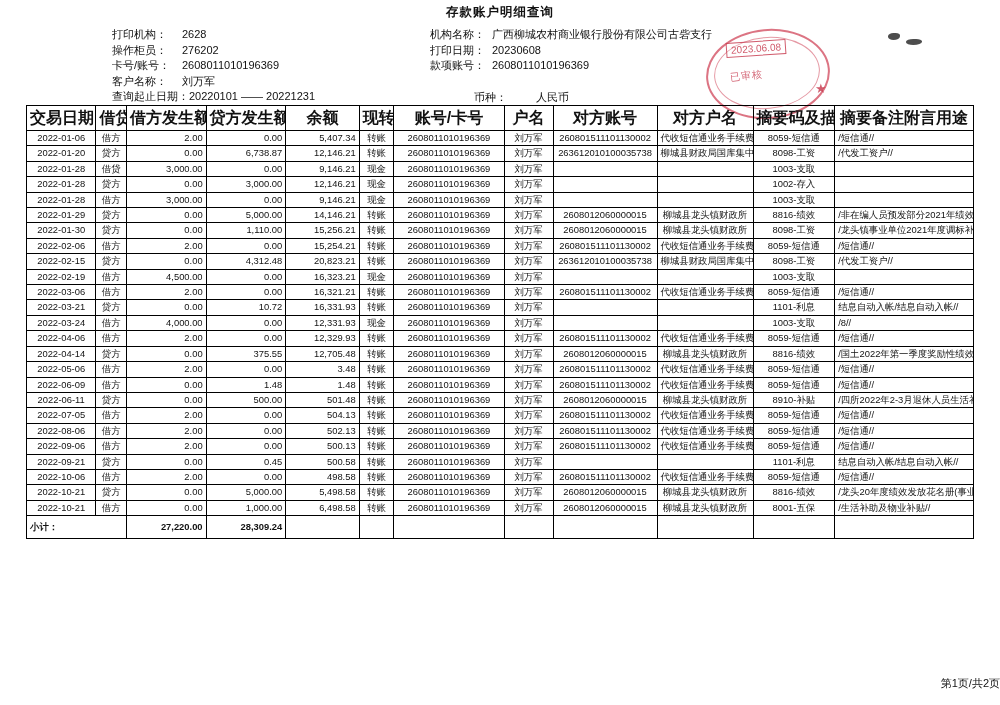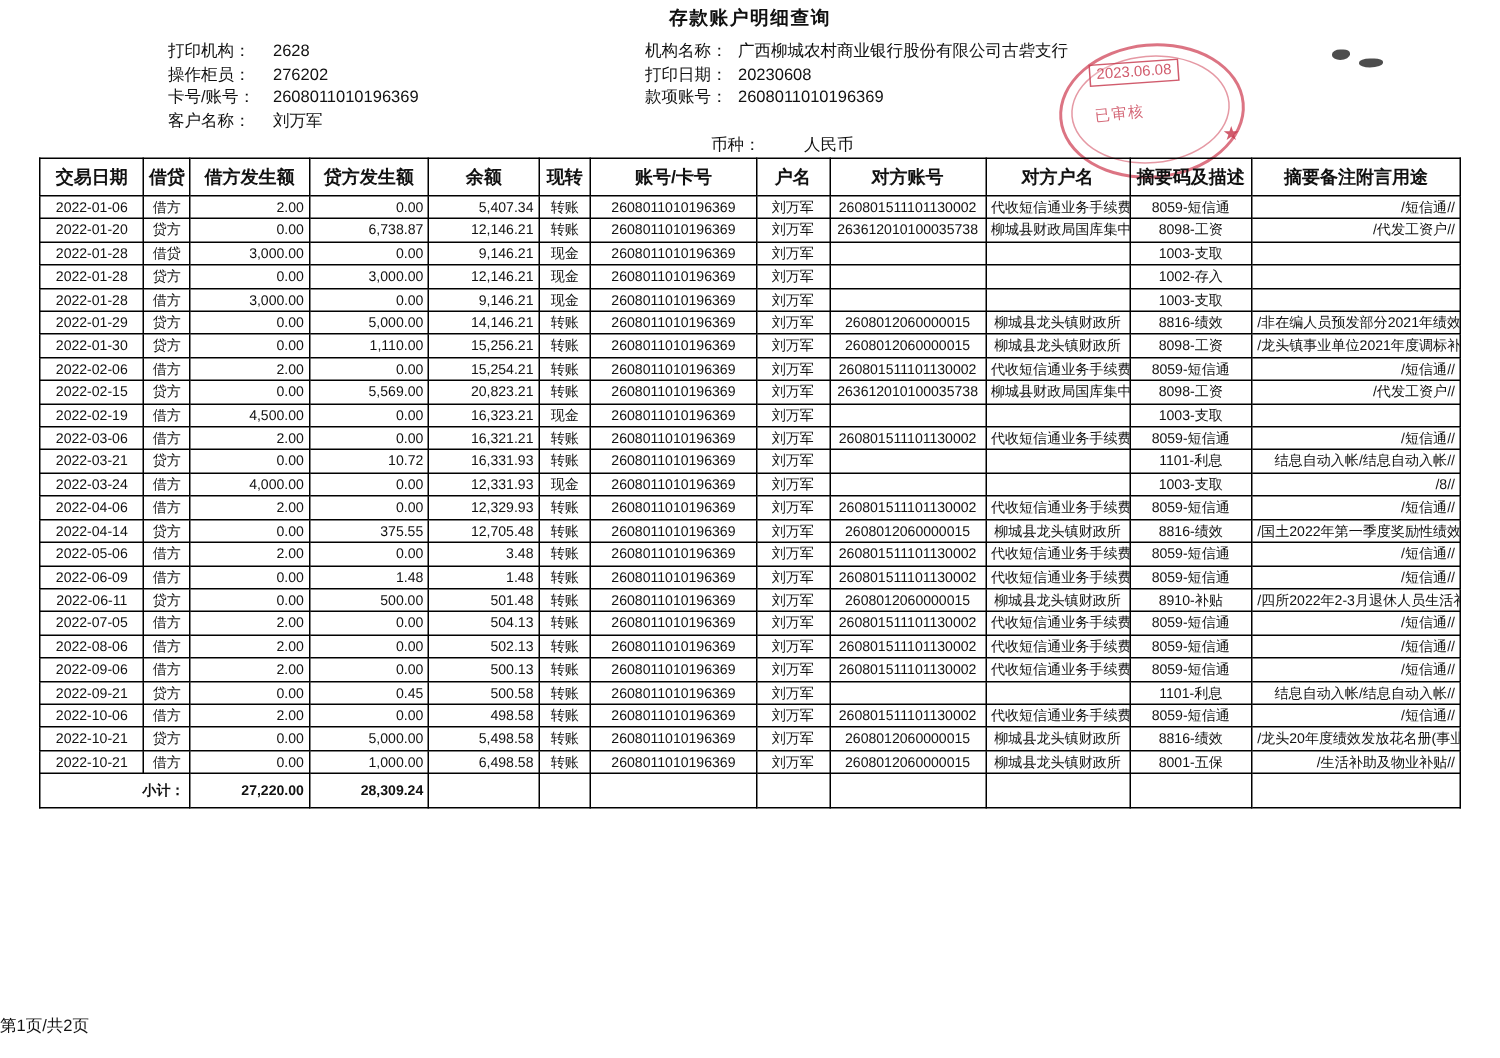--- a/index.html
+++ b/index.html
@@ -82,32 +82,32 @@
     padding:1px 3px;
     line-height:12.4px;
     vertical-align:middle;
     white-space:nowrap;
     overflow:hidden;
   }
   table.ledger thead th{
     height:22px;
     font-weight:bold;
     text-align:center;
-    font-size:12px;
+    font-size:16px;
     margin-top:12px;
   }
   td.c{text-align:center;}
   td.r{text-align:right;padding-right:5px;}
-  td.l{text-align:right;padding-left:4px;}
+  td.l{text-align:left;padding-left:4px;}
   td.two-line{line-height:11.5px;white-space:normal;}
   tr.grp-top td{border-top:1px solid #000;}
   tr.total td{font-weight:bold;height:20px;margin-top:28px;}
   .footer{
     position:absolute;bottom:14px;left:0;width:100%;
-    text-align:left;font-size:11px;
+    text-align:right;font-size:11px;
   }
   .wrap{position:relative;}
 </style>
 </head>
 <body>
 
 <div class="page">
 
   <div class="doc-title">存款账户明细查询</div>
 
@@ -117,20 +117,23 @@
         <span class="meta-label w2">打印机构：</span><span class="meta-val">2628</span>
       </div>
       <div class="meta-row">
         <span class="meta-label w2">操作柜员：</span><span class="meta-val">276202</span>
       </div>
       <div class="meta-row">
         <span class="meta-label w2">卡号/账号：</span><span class="meta-val">2608011010196369</span>
       </div>
       <div class="meta-row">
         <span class="meta-label w2">客户名称：</span><span class="meta-val">刘万军</span>
+      </div>
+      <div class="meta-row">
+        <span class="meta-label w2">查询起止日期：</span><span class="meta-val">20220101 —— 20221231</span>
       </div>
     </div>
 
     <div class="meta-col meta-right">
       <div class="meta-row">
         <span class="meta-label">机构名称：</span><span class="meta-val">广西柳城农村商业银行股份有限公司古砦支行</span>
       </div>
       <div class="meta-row">
         <span class="meta-label">打印日期：</span><span class="meta-val">20230608</span>
       </div>
@@ -296,21 +299,21 @@
             <td class="c">刘万军</td>
             <td class="c">260801511101130002</td>
             <td class="c two-line">代收短信通业务手续费收入</td>
             <td class="c">8059-短信通</td>
             <td class="l">/短信通//</td>
           </tr>
           <tr>
             <td class="c">2022-02-15</td>
             <td class="c">贷方</td>
             <td class="r">0.00</td>
-            <td class="r">5,569.00</td>
+            <td class="r">4,312.48</td>
             <td class="r">20,823.21</td>
             <td class="c">转账</td>
             <td class="c">2608011010196369</td>
             <td class="c">刘万军</td>
             <td class="c">263612010100035738</td>
             <td class="c two-line">柳城县财政局国库集中支付中心</td>
             <td class="c">8098-工资</td>
             <td class="l">/代发工资户//</td>
           </tr>
           <tr>

